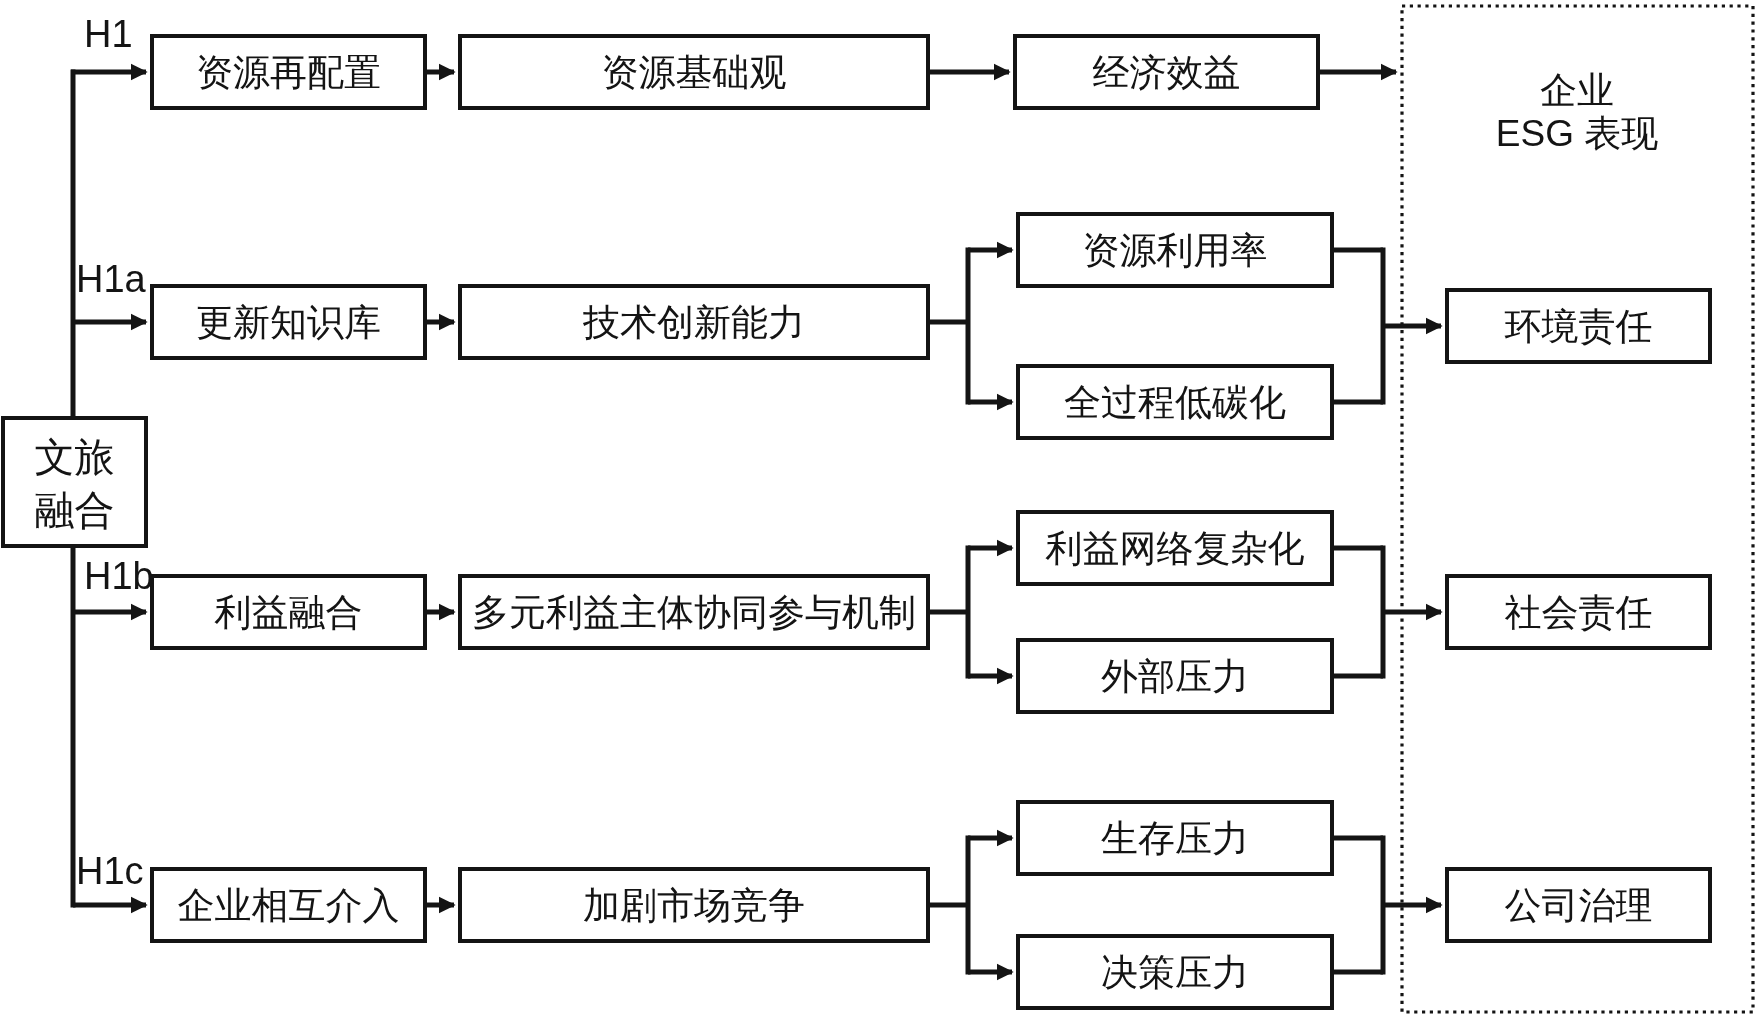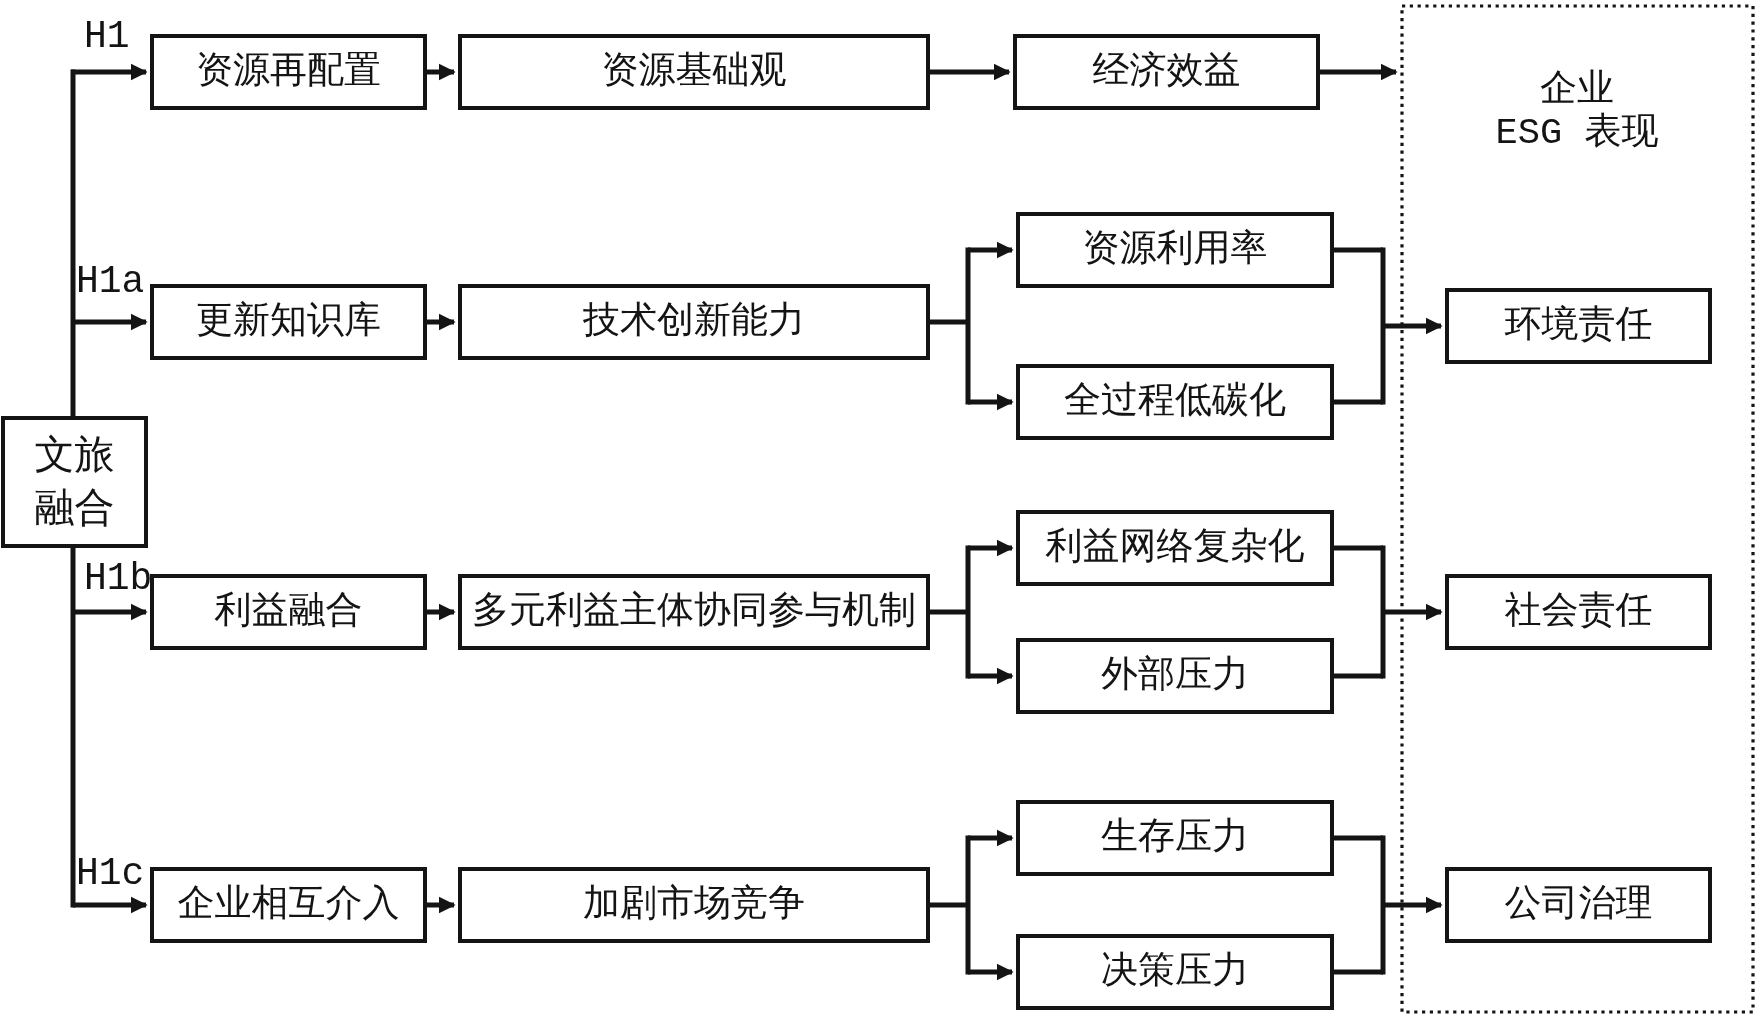--- a/index.html
+++ b/index.html
@@ -1,20 +1,20 @@
 <!DOCTYPE html>
 <html><head>
 <meta charset="utf-8">
 <style>
   html,body{margin:0;padding:0;background:#ffffff;}
   .stage{
     position:relative;
     width:1756px;height:1024px;
     background:#ffffff;
-    font-family:Liberation Mono, monospace;
+    font-family:Liberation Sans, sans-serif;
     overflow:hidden;
   }
   svg{display:block;}
   .ln{stroke:#141414;stroke-width:5;fill:none;}
   .lnsq{stroke:#141414;stroke-width:5;fill:none;stroke-linecap:square;}
   .bx{fill:#ffffff;stroke:#141414;stroke-width:4;}
   .panel{fill:none;stroke:#141414;stroke-width:3.2;stroke-dasharray:3.2 4.6;}
   .t{fill:#141414;font-size:37px;text-anchor:middle;}
   .t-big{fill:#141414;font-size:40px;text-anchor:middle;}
   .hyp{fill:#141414;font-size:38px;text-anchor:start;}

